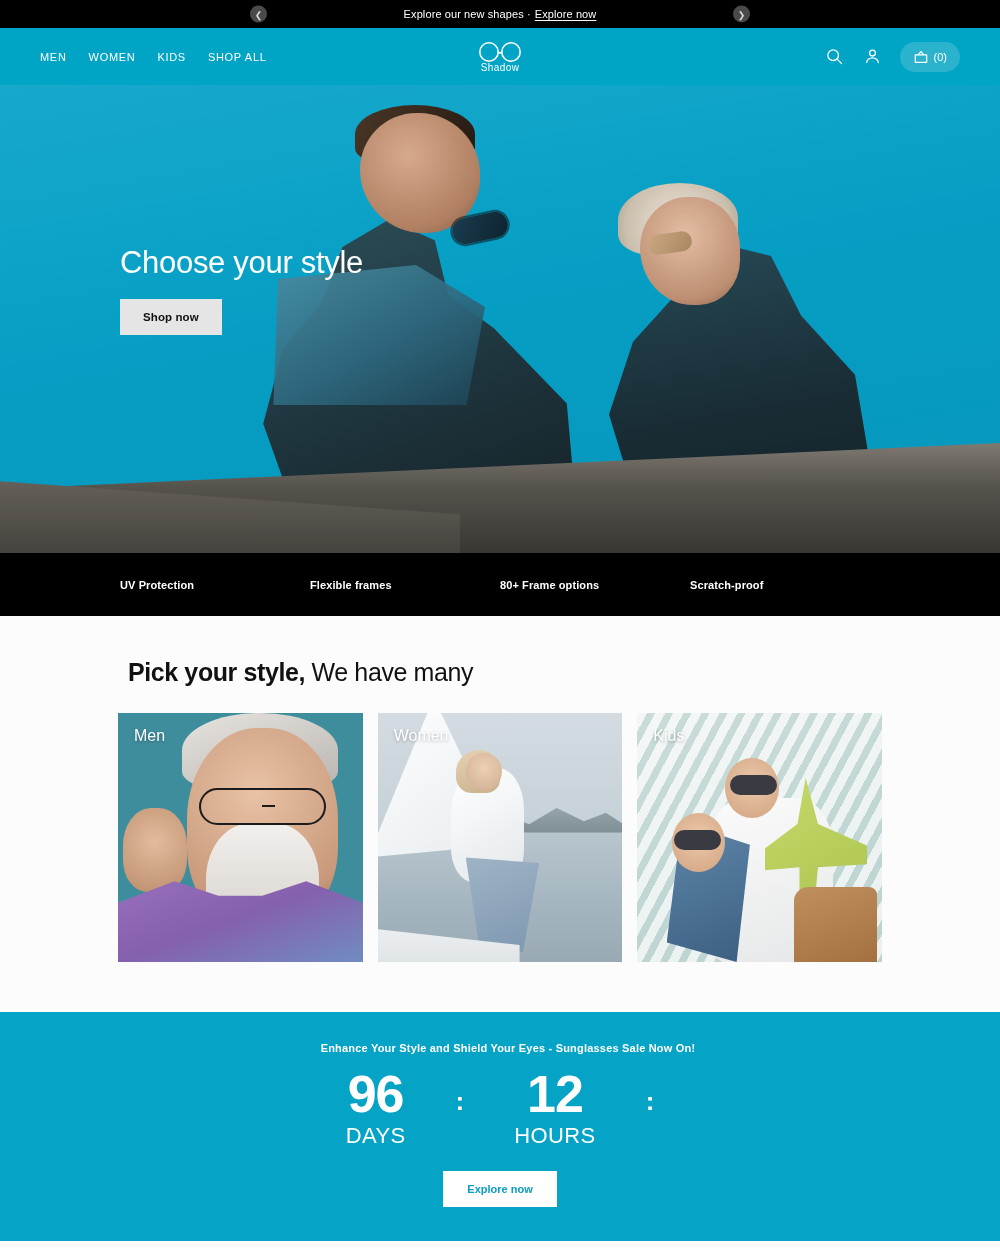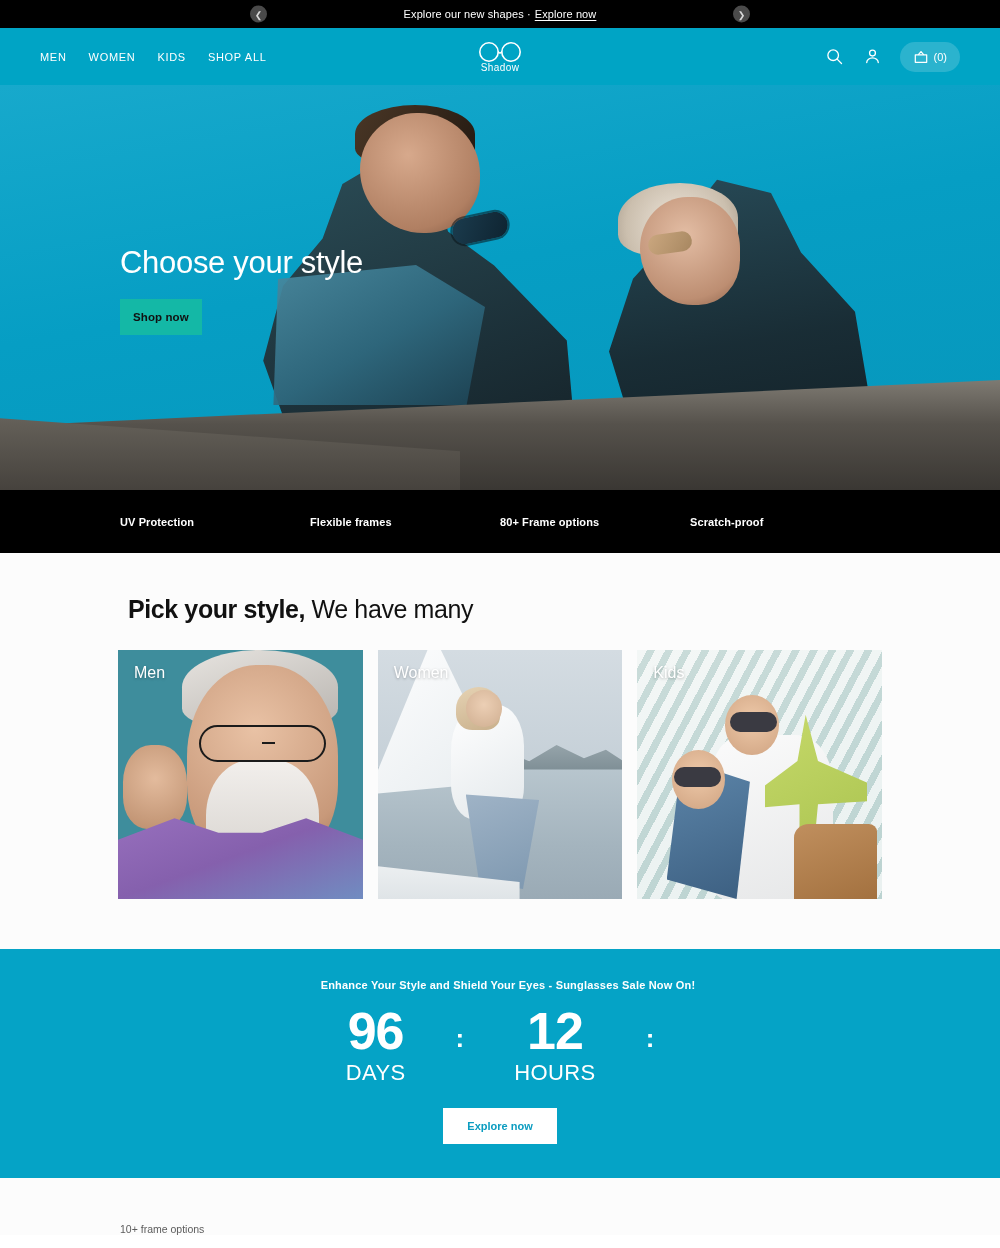--- a/index.html
+++ b/index.html
@@ -99,21 +99,21 @@
     background: rgba(255,255,255,.17);
     border-radius: 16px;
     padding: 7px 13px;
     cursor: pointer;
   }
   .cart-count { color: #ffffff; font-size: 11px; }
 
   
   .hero {
     position: relative;
-    height: 405px;
+    height: 468px;
     overflow: hidden;
     background: #0ba0c4;
   }
   .hero-sky {
     position: absolute; inset: 0;
     background: linear-gradient(170deg, #17a9cc 0%, #069ec4 45%, #0796bb 100%);
   }
   .hero-ground {
     position: absolute; left: 0; right: 0; bottom: 0;
     height: 110px;
@@ -199,25 +199,25 @@
     color: #ffffff;
     font-size: 10.5px;
     line-height: 1.6;
     margin-top: 13px;
     max-width: 355px;
     letter-spacing: .1px;
   }
   .hero-btn {
     display: inline-block;
     margin-top: 18px;
-    background: #14b8a6;
+    background: #e5e5e5;
     color: #111111;
     font-size: 11.5px;
     font-weight: 600;
-    padding: 12px 13px;
+    padding: 12px 23px;
     border: none;
     cursor: pointer;
     letter-spacing: .1px;
     font-family: "Liberation Sans", sans-serif;
   }
 
   
   .features {
     height: 63px;
     background: #000000;

